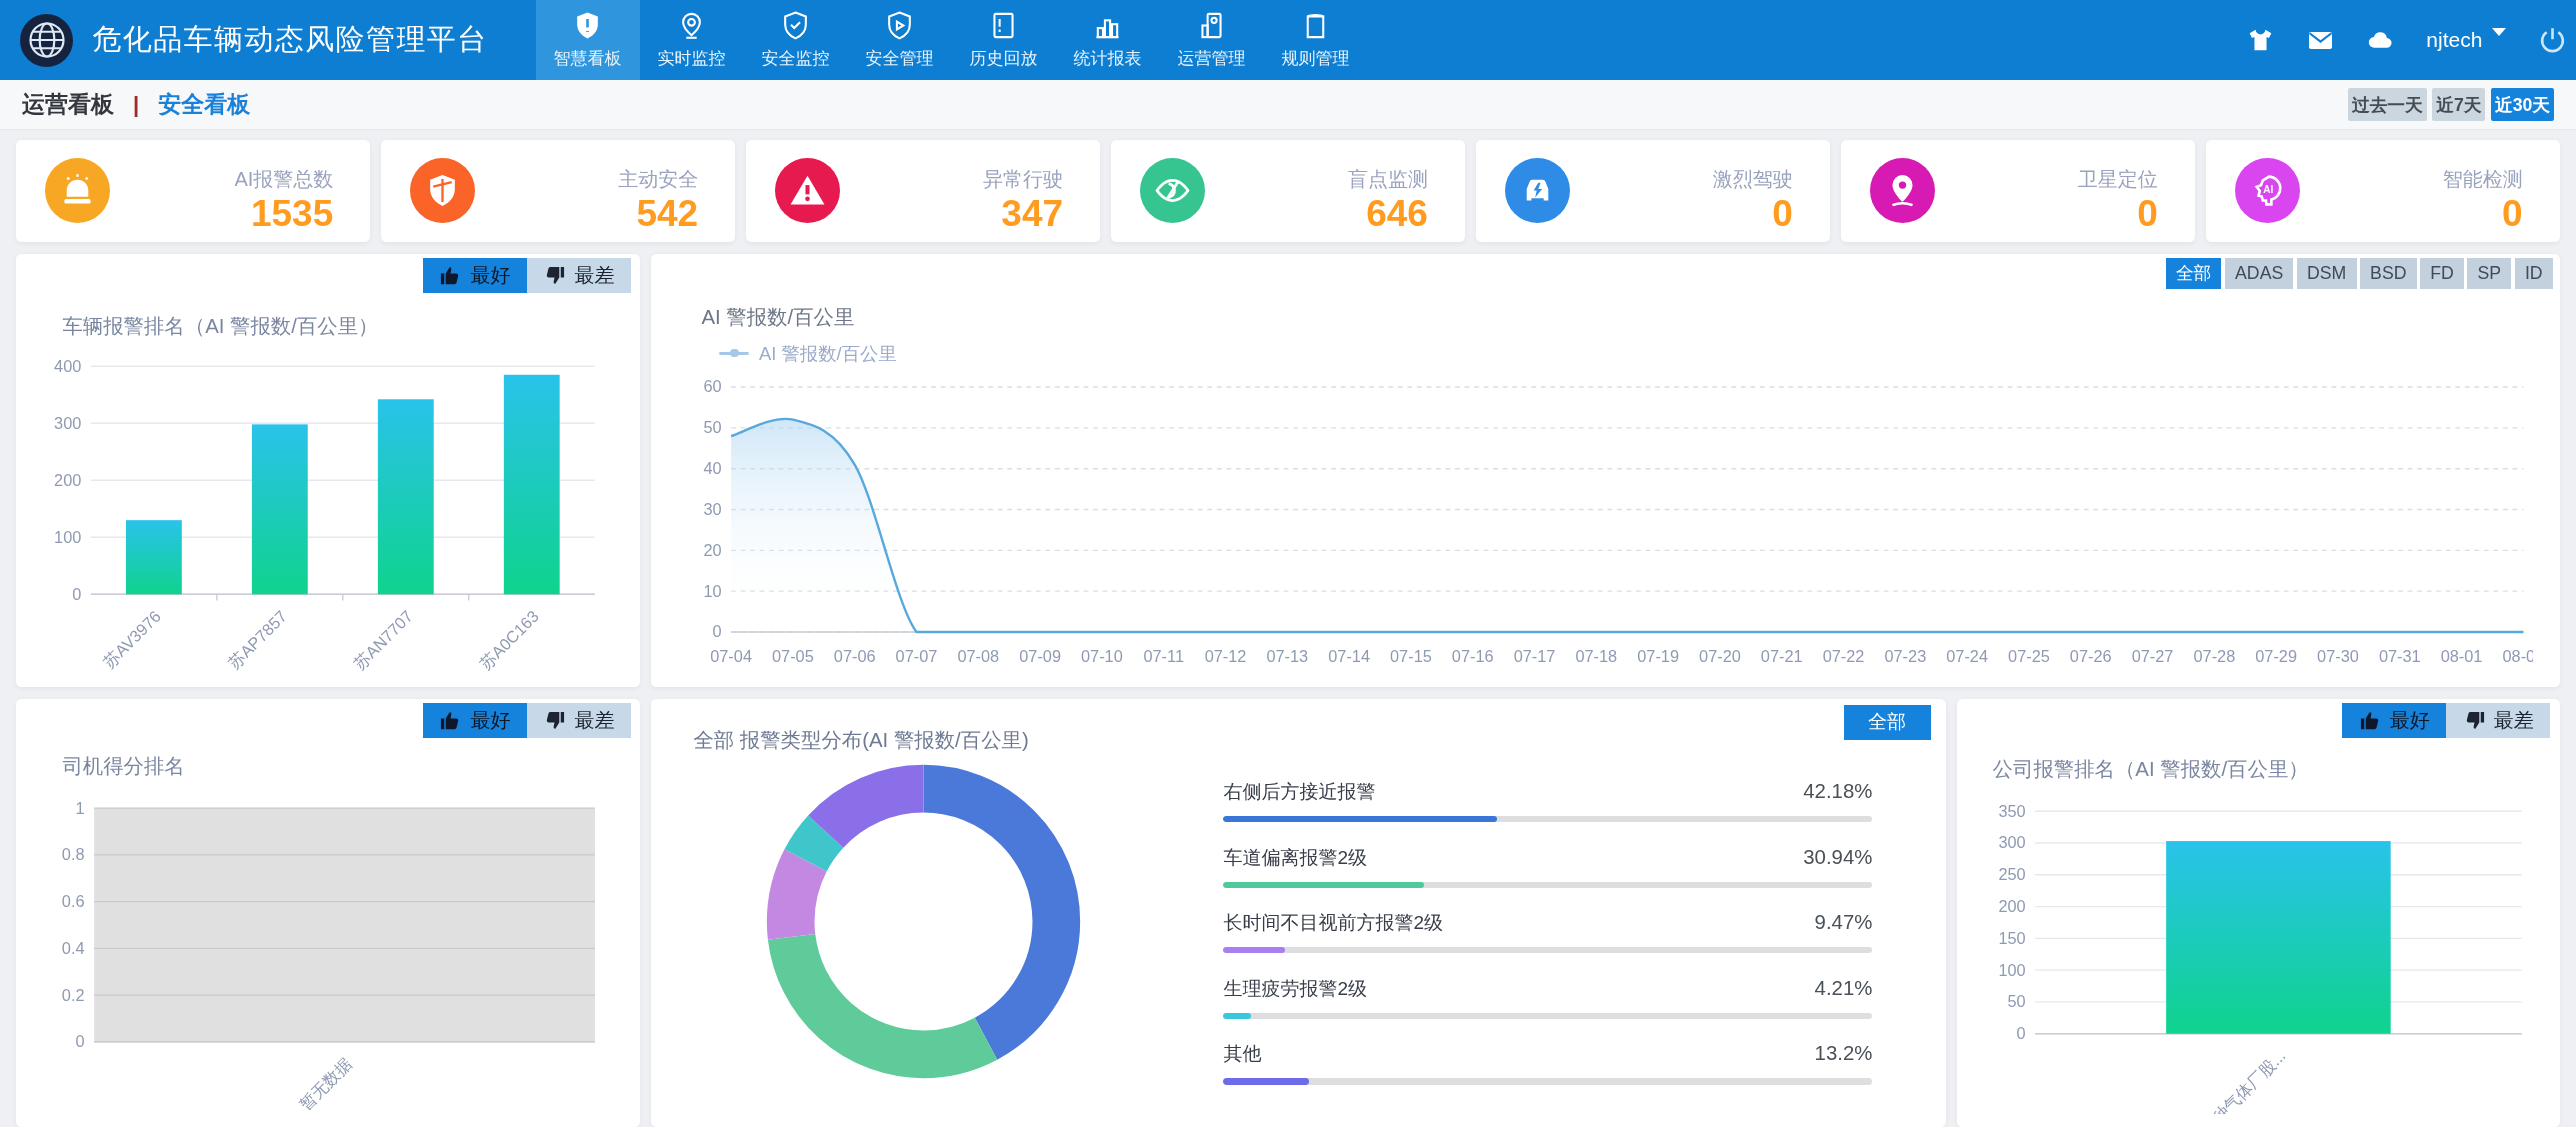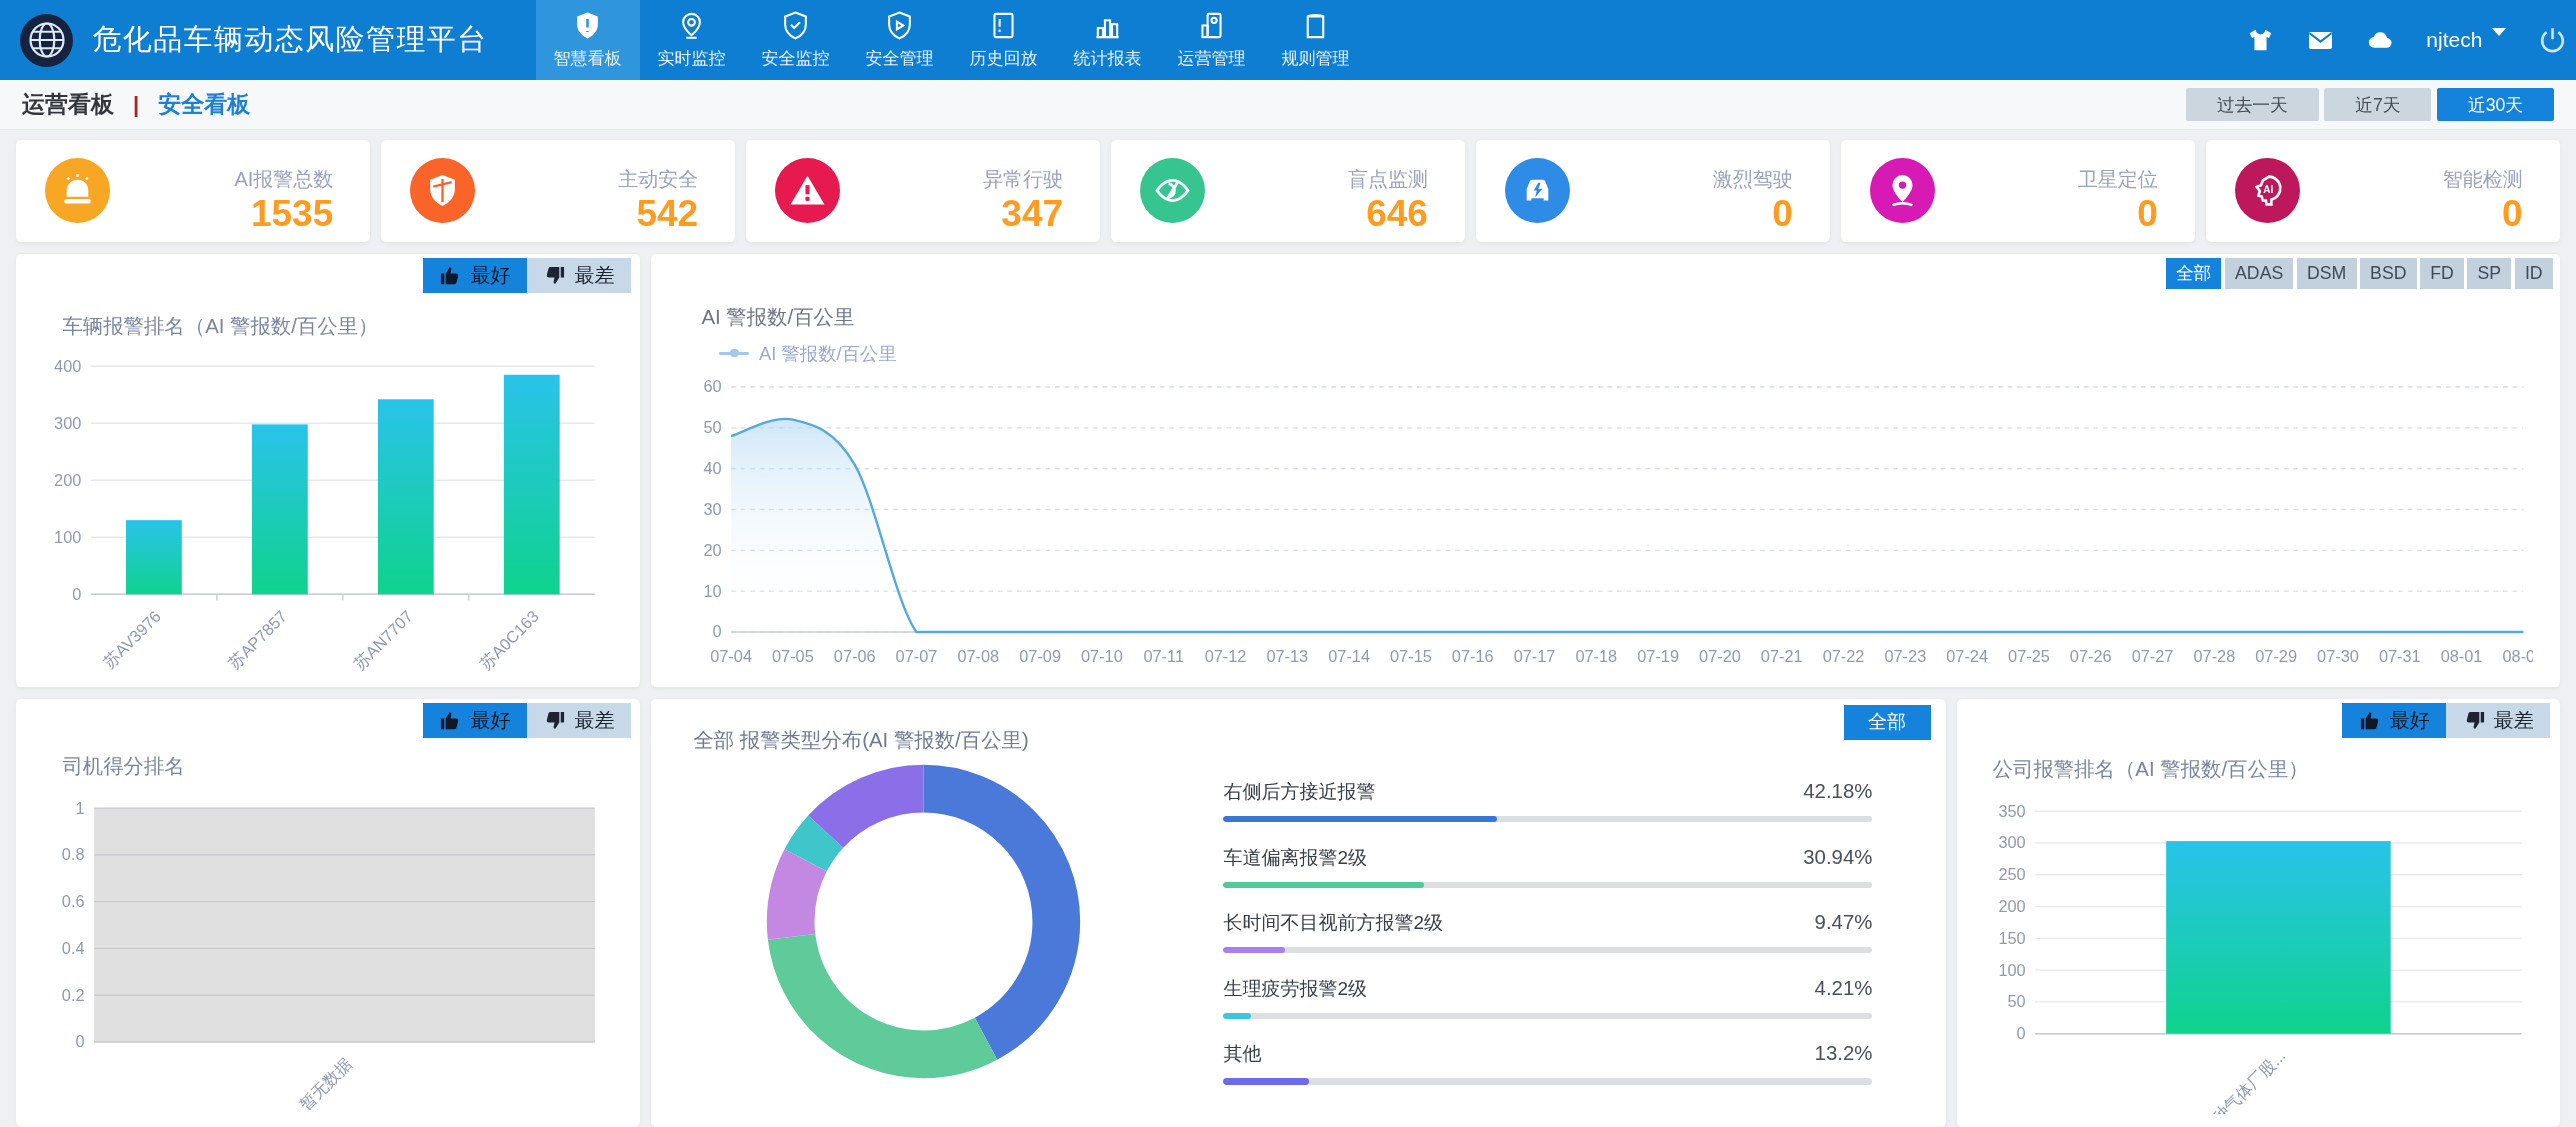--- a/index.html
+++ b/index.html
@@ -28,22 +28,22 @@
   .power svg { width:31px; height:31px; }
 
   
   .subheader { height:50px; background:#f7f8fa; display:flex; align-items:center; padding:0 22px;
                border-bottom:0.7px solid #e6e8ec; }
   .tab { font-size:23px; font-weight:bold; cursor:pointer; }
   .tab.inactive { color:#33373d; }
   .tab.active { color:#1a80d8; }
   .tab-divider { color:#9e2b25; margin:0 19px; font-size:22px; font-weight:bold; }
   .time-filters { margin-left:auto; display:flex; gap:5.5px; }
-  .tf { height:33px; padding:0 31px; font-size:17.7px; display:flex; align-items:center;
-        background:#ccd6df; color:#454c55; border-radius:2px; cursor:pointer; }
+  .tf { height:33px; padding:0 4px; font-size:17.7px; display:flex; align-items:center;
+        background:#ccd6df; color:#454c55; border-radius:2px; cursor:pointer;font-weight:bold; }
   .tf.active { background:#1583dc; color:#fff; }
 
   
   .kpi-row { display:flex; gap:11px; margin:9.5px 16.4px 0; }
   .kpi-card { flex:1; height:102px; background:#fff; border-radius:5.5px;
               box-shadow:0 1.4px 5.5px rgba(0,0,0,.05); display:flex; align-items:center; padding:0 37px 0 29px; }
   .kpi-icon { width:65px; height:65px; border-radius:50%; flex:none;
               display:flex; align-items:center; justify-content:center; }
   .kpi-icon svg { width:37px; height:37px; }
   .kpi-text { margin-left:auto; text-align:right; }
@@ -281,21 +281,21 @@
           <circle cx="12" cy="8.5" r="2.4" fill="#d81ab4"></circle>
           <path d="M5.5 21.5c4-1.6 9-1.6 13 0" stroke="#fff" stroke-width="1.6" fill="none"></path>
         </svg>
       </div>
       <div class="kpi-text">
         <div class="kpi-label">卫星定位</div>
         <div class="kpi-value">0</div>
       </div>
     </div>
     <div class="kpi-card">
-      <div class="kpi-icon" style="background: #be185d;">
+      <div class="kpi-icon" style="background: #d946ef;">
         <svg viewBox="0 0 24 24" fill="none" stroke="#fff" stroke-width="1.7">
           <path d="M13 3a7.5 7.5 0 0 1 1.5 14.8V21h-3.2l-.3-2.5H9l-.8-2.7-2-.5.8-3L5 9.6l2.8-1 1.2-3.2z"></path>
           <text x="9.2" y="13.6" font-size="6.5" fill="#fff" stroke="none" font-weight="bold">AI</text>
         </svg>
       </div>
       <div class="kpi-text">
         <div class="kpi-label">智能检测</div>
         <div class="kpi-value">0</div>
       </div>
     </div>

